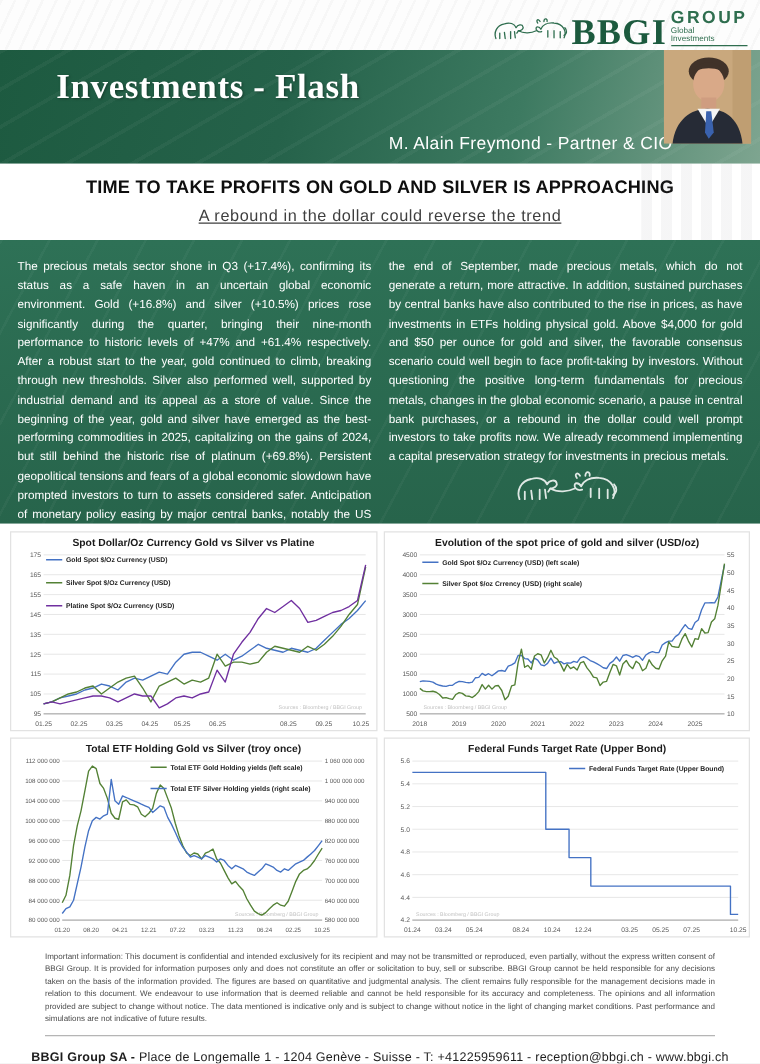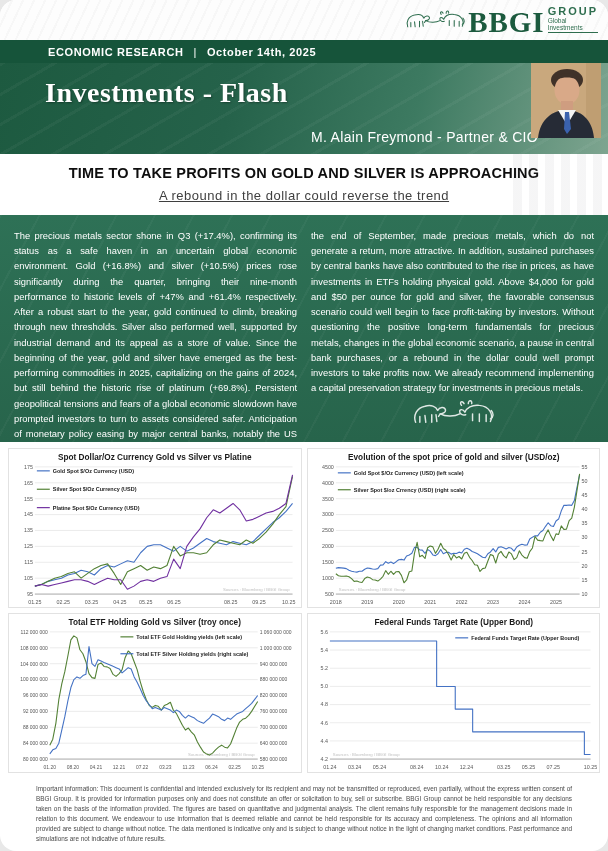--- a/index.html
+++ b/index.html
@@ -1,35 +1,35 @@
 <!DOCTYPE html>
 <html><head>
 <meta charset="utf-8">
 <style>
   * { margin:0; padding:0; box-sizing:border-box; }
   html,body { background:#e8e8e8; }
   .page {
     width:608px; height:851px; margin:0 auto; background:#fff;
-    font-family:"Liberation Sans", sans-serif; position:relative; overflow:hidden;border-radius:16px;
+    font-family:"Liberation Sans", sans-serif; position:relative; overflow:hidden;
   }
   
   .top {
     height:40px; position:relative;
     background:
       repeating-linear-gradient(115deg, rgba(0,0,0,0.025) 0 2px, transparent 2px 10px),
       #fdfdfd;
   }
   .logo { position:absolute; right:10px; top:5px; display:flex; align-items:flex-end; }
   .logo-art { width:62px; height:26px; color:#2f6e4f; margin-right:2px; margin-bottom:2px; }
   .logo-bbgi {
     font-family:"Liberation Serif", serif; font-weight:bold; font-size:29px;
     color:#1c5a3e; letter-spacing:1px; line-height:0.9;
   }
   .logo-sub { margin-left:3px; margin-bottom:2px; color:#2f6e4f; }
-  .logo-group { display:block; font-size:11px; font-weight:bold; letter-spacing:2px; }
+  .logo-group { display:block; font-size:14px; font-weight:bold; letter-spacing:2px; }
   .logo-l1 { display:block; font-size:6.5px; }
   .logo-l2 { display:block; font-size:6.5px; border-bottom:1px solid #2f6e4f; padding-bottom:1px; }
   
   .banner {
     height:23px; background:#16543a; color:#fff; display:flex; align-items:center;
     padding-left:48px; font-size:11px; font-weight:bold; letter-spacing:0.6px; gap:10px;
   }
   .banner .sep { font-weight:normal; }
   .banner .date { font-weight:bold; }
   
@@ -105,25 +105,20 @@
         </svg>
       <span class="logo-bbgi">BBGI</span>
       <span class="logo-sub">
         <span class="logo-group">GROUP</span>
         <span class="logo-l1">Global</span>
         <span class="logo-l2">Investments</span>
       </span>
     </div>
   </header>
 
-  <div class="banner">
-    <span>ECONOMIC RESEARCH</span>
-    <span class="sep">|</span>
-    <span class="date">October 14th, 2025</span>
-  </div>
 
   <div class="hero">
     <h1>Investments - Flash</h1>
     <div class="author">M. Alain Freymond - Partner &amp; CIO</div>
     <svg class="photo" viewBox="0 0 70 75">
       <rect x="0" y="0" width="70" height="75" fill="#c9a87d"></rect>
       <rect x="55" y="0" width="15" height="75" fill="#bf9e72"></rect>
       <ellipse cx="36" cy="17" rx="16" ry="11" fill="#403229"></ellipse>
       <ellipse cx="36" cy="27" rx="12.5" ry="14.5" fill="#d9a988"></ellipse>
       <path d="M22 22 C23 12 49 12 50 22 C50 16 44 10 36 10 C28 10 23 15 22 22 Z" fill="#403229"></path>

